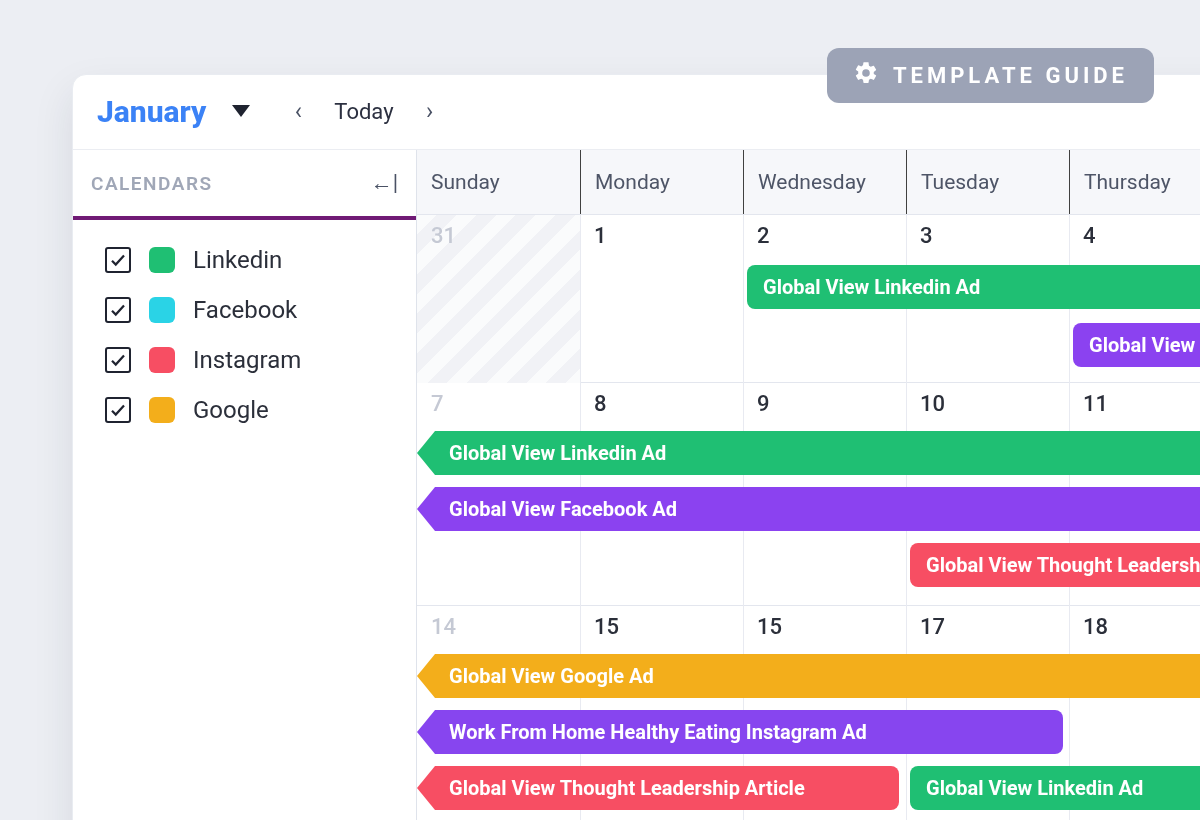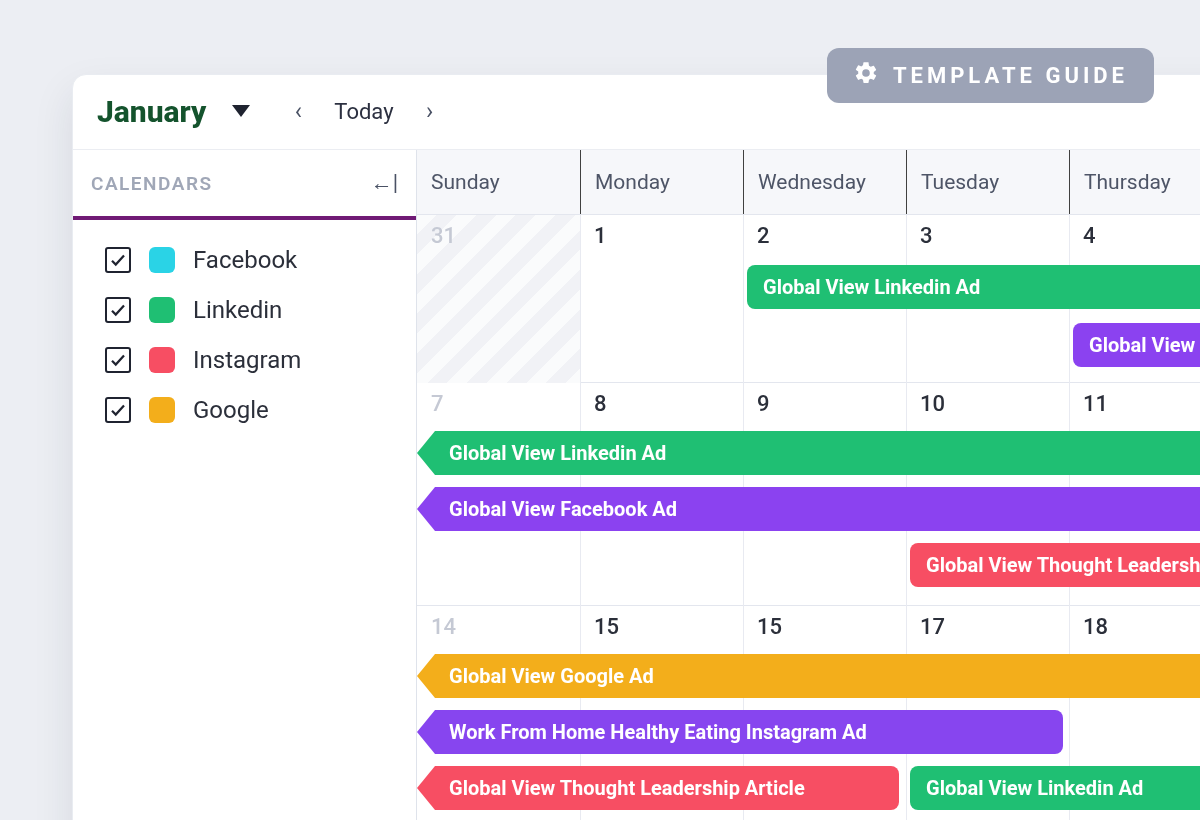--- a/index.html
+++ b/index.html
@@ -48,21 +48,21 @@
   
   .toolbar {
     display: flex; align-items: center;
     padding: 18px 24px 20px 24px;
     gap: 18px;
     border-bottom: 1px solid #ebedf2;
   }
   .month-select {
     display: flex; align-items: center; gap: 20px;
     font-size: 30px; font-weight: 800;
-    color: #14532d;
+    color: #3b82f6;
     cursor: pointer;
   }
   .caret-down {
     width: 0; height: 0;
     border-left: 9px solid transparent;
     border-right: 9px solid transparent;
     border-top: 12px solid #1f2330;
     margin-left: 6px;
   }
   .nav-group { display: flex; align-items: center; gap: 8px; margin-left: 12px; }
@@ -203,31 +203,31 @@
             <span>←|</span>
           </div>
         </div>
         <div class="cal-list">
           <div class="cal-item">
             <span class="chk">
                 <svg viewBox="0 0 24 24">
                   <polyline points="4 13 9 18 20 6"></polyline>
                 </svg>
               </span>
-            <span class="swatch" style="background:#2ad3e6"></span>
-            <span>Facebook</span>
+            <span class="swatch" style="background:#1fbf73"></span>
+            <span>Linkedin</span>
           </div>
           <div class="cal-item">
             <span class="chk">
                 <svg viewBox="0 0 24 24">
                   <polyline points="4 13 9 18 20 6"></polyline>
                 </svg>
               </span>
-            <span class="swatch" style="background:#1fbf73"></span>
-            <span>Linkedin</span>
+            <span class="swatch" style="background:#2ad3e6"></span>
+            <span>Facebook</span>
           </div>
           <div class="cal-item">
             <span class="chk">
                 <svg viewBox="0 0 24 24">
                   <polyline points="4 13 9 18 20 6"></polyline>
                 </svg>
               </span>
             <span class="swatch" style="background:#f74e63"></span>
             <span>Instagram</span>
           </div>

